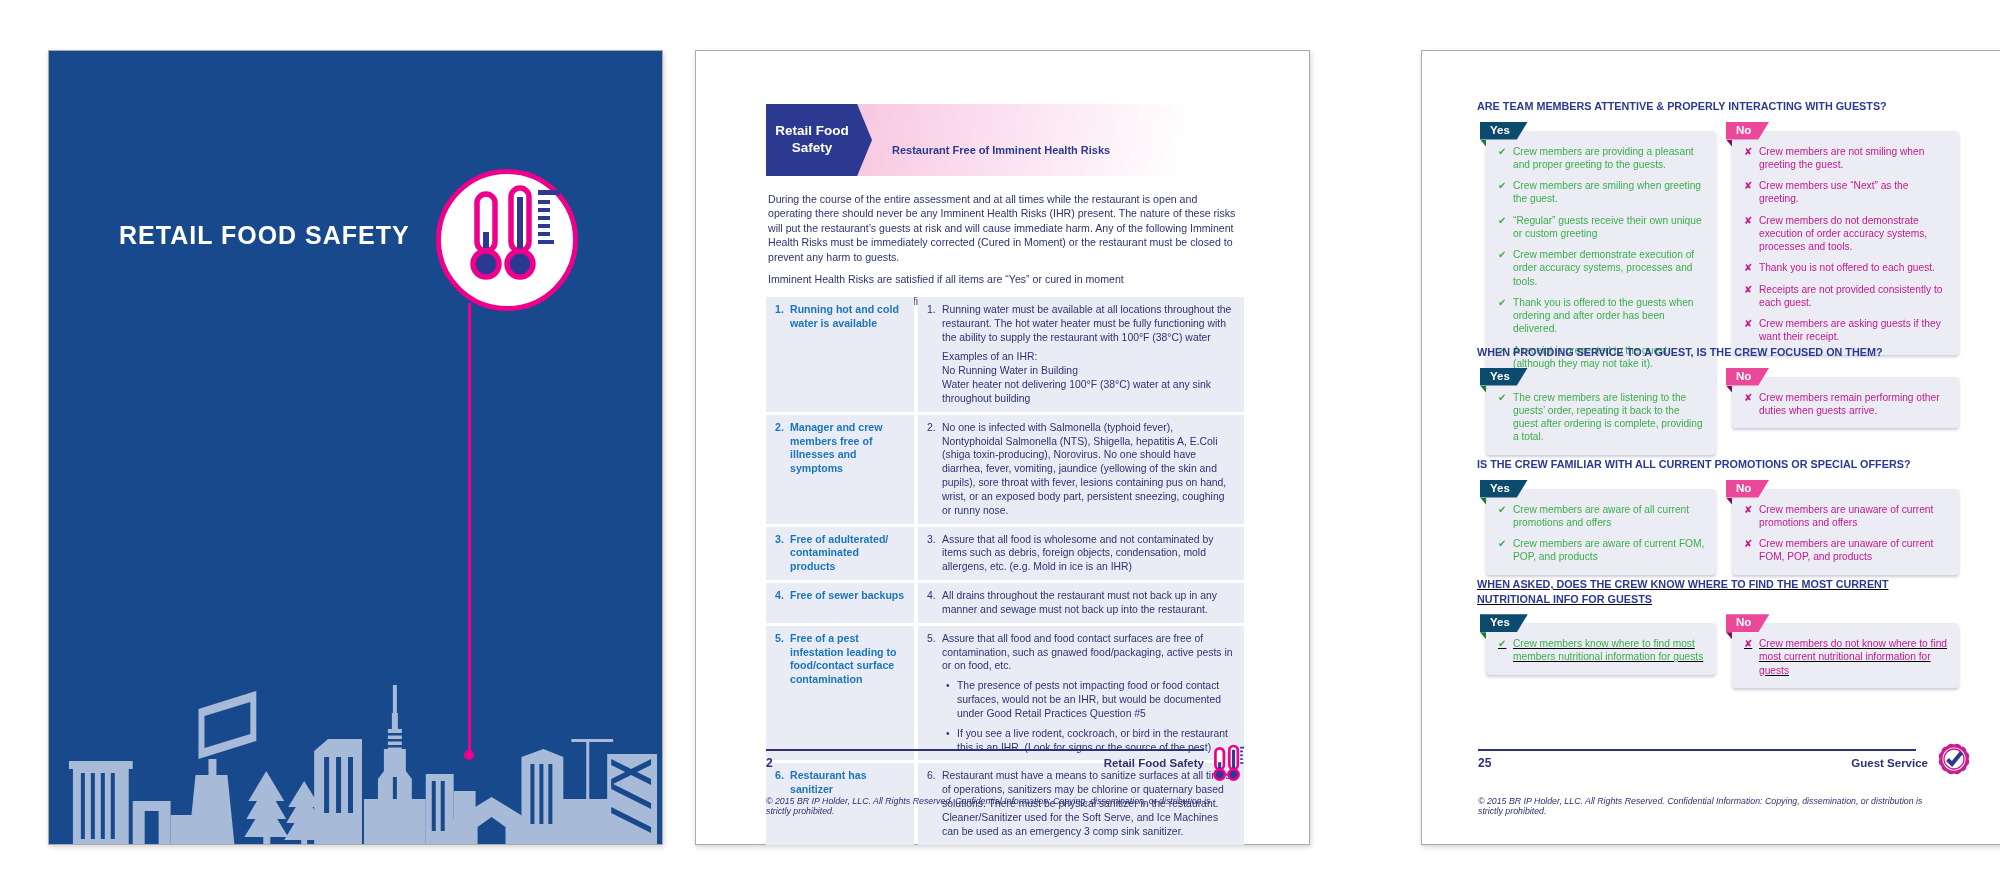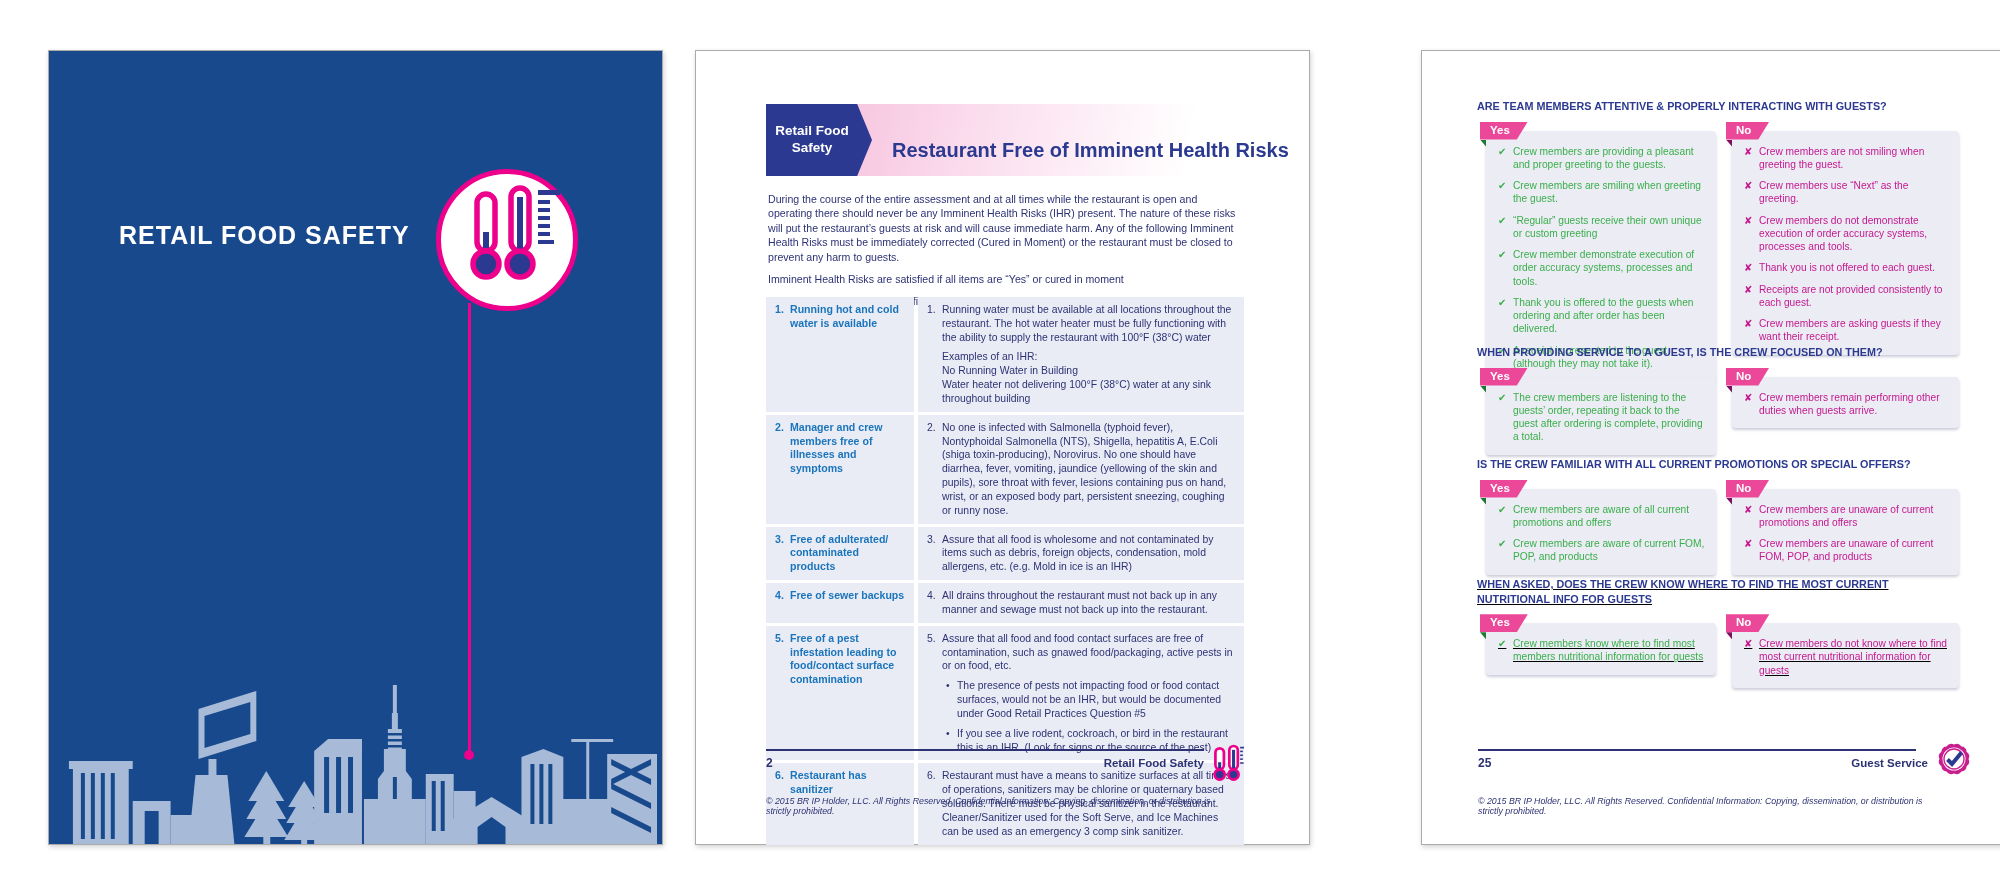--- a/index.html
+++ b/index.html
@@ -23,21 +23,21 @@
   .skyline { position:absolute; left:0; bottom:0; width:613px; height:165px; }
 
   
   .hdr-banner { position:absolute; left:74px; top:53px; width:473px; height:72px;
                 background:linear-gradient(100deg,#f5b9d8 0%,#fbdeee 45%,#ffffff 88%); }
   .hdr-box { position:absolute; left:70px; top:53px; width:106px; height:72px; background:#2b3990;
              clip-path:polygon(0 0,86% 0,100% 50%,86% 100%,0 100%);
              display:flex; align-items:center; justify-content:center; text-align:center;
              color:#fff; font-weight:bold; font-size:13.5px; line-height:1.25; padding-right:14px; }
   .hdr-title { position:absolute; left:196px; top:53px; height:92px; display:flex; align-items:center;
-               color:#2b3990; font-weight:bold; font-size:20px; }
+               color:#2b3990; font-weight:bold; font-size:11px; }
   .intro { position:absolute; left:72px; top:141px; width:475px; color:#2c3274;
            font-size:10.6px; line-height:1.36; }
   .intro p { margin-bottom:8px; }
   .vtable { position:absolute; left:70px; top:246px; width:478px; }
   .trow { display:flex; gap:4px; margin-bottom:3px; }
   .tleft { width:148px; background:#eaecf5; padding:6px 8px 6px 9px; color:#1b75bc;
            font-weight:bold; font-size:10.6px; line-height:1.3; display:flex; }
   .tright { flex:1; background:#eaecf5; padding:6px 10px 6px 9px; color:#2c3274;
             font-size:10.4px; line-height:1.33; }
   .numpara { display:flex; }
@@ -60,21 +60,21 @@
   
   .gsec { position:absolute; left:55px; width:482px; }
   .ghead { color:#2b3990; font-weight:bold; font-size:10.8px; line-height:1.35; width:450px; }
   .gpanels { display:flex; gap:16px; margin:17px 0 0 9px; align-items:flex-start; }
   .gpanel { position:relative; background:#ececf4; border-radius:4px; padding:14px 10px 9px 12px;
             box-shadow:0 2px 3px rgba(110,110,150,.35); }
   .gpanel.yes { width:232px; } .gpanel.no { width:229px; }
   .tag { position:absolute; top:-9px; left:-6px; height:18px; line-height:17px; color:#fff;
          font-weight:bold; font-size:11.5px; padding:0 18px 0 10px;
          clip-path:polygon(0 0,100% 0,calc(100% - 11px) 100%,0 100%); }
-  .tag-yes { background:#ec4899; } .tag-no { background:#ec4899; }
+  .tag-yes { background:#0c4a6e; } .tag-no { background:#ec4899; }
   .fold { position:absolute; left:-6px; top:9px; width:6px; height:7px;
           clip-path:polygon(0 0,100% 0,100% 100%); }
   .fold-yes { background:#1c7a33; } .fold-no { background:#7e0f5e; }
   .gi { display:flex; margin-bottom:8px; font-size:10.2px; line-height:1.3; }
   .gi:last-child { margin-bottom:2px; }
   .gi .g { width:15px; flex:none; font-size:10px; }
   .gpanel.yes .gi { color:#3aaf4b; } .gpanel.no .gi { color:#c4188f; }
 </style>
 </head>
 <body>

